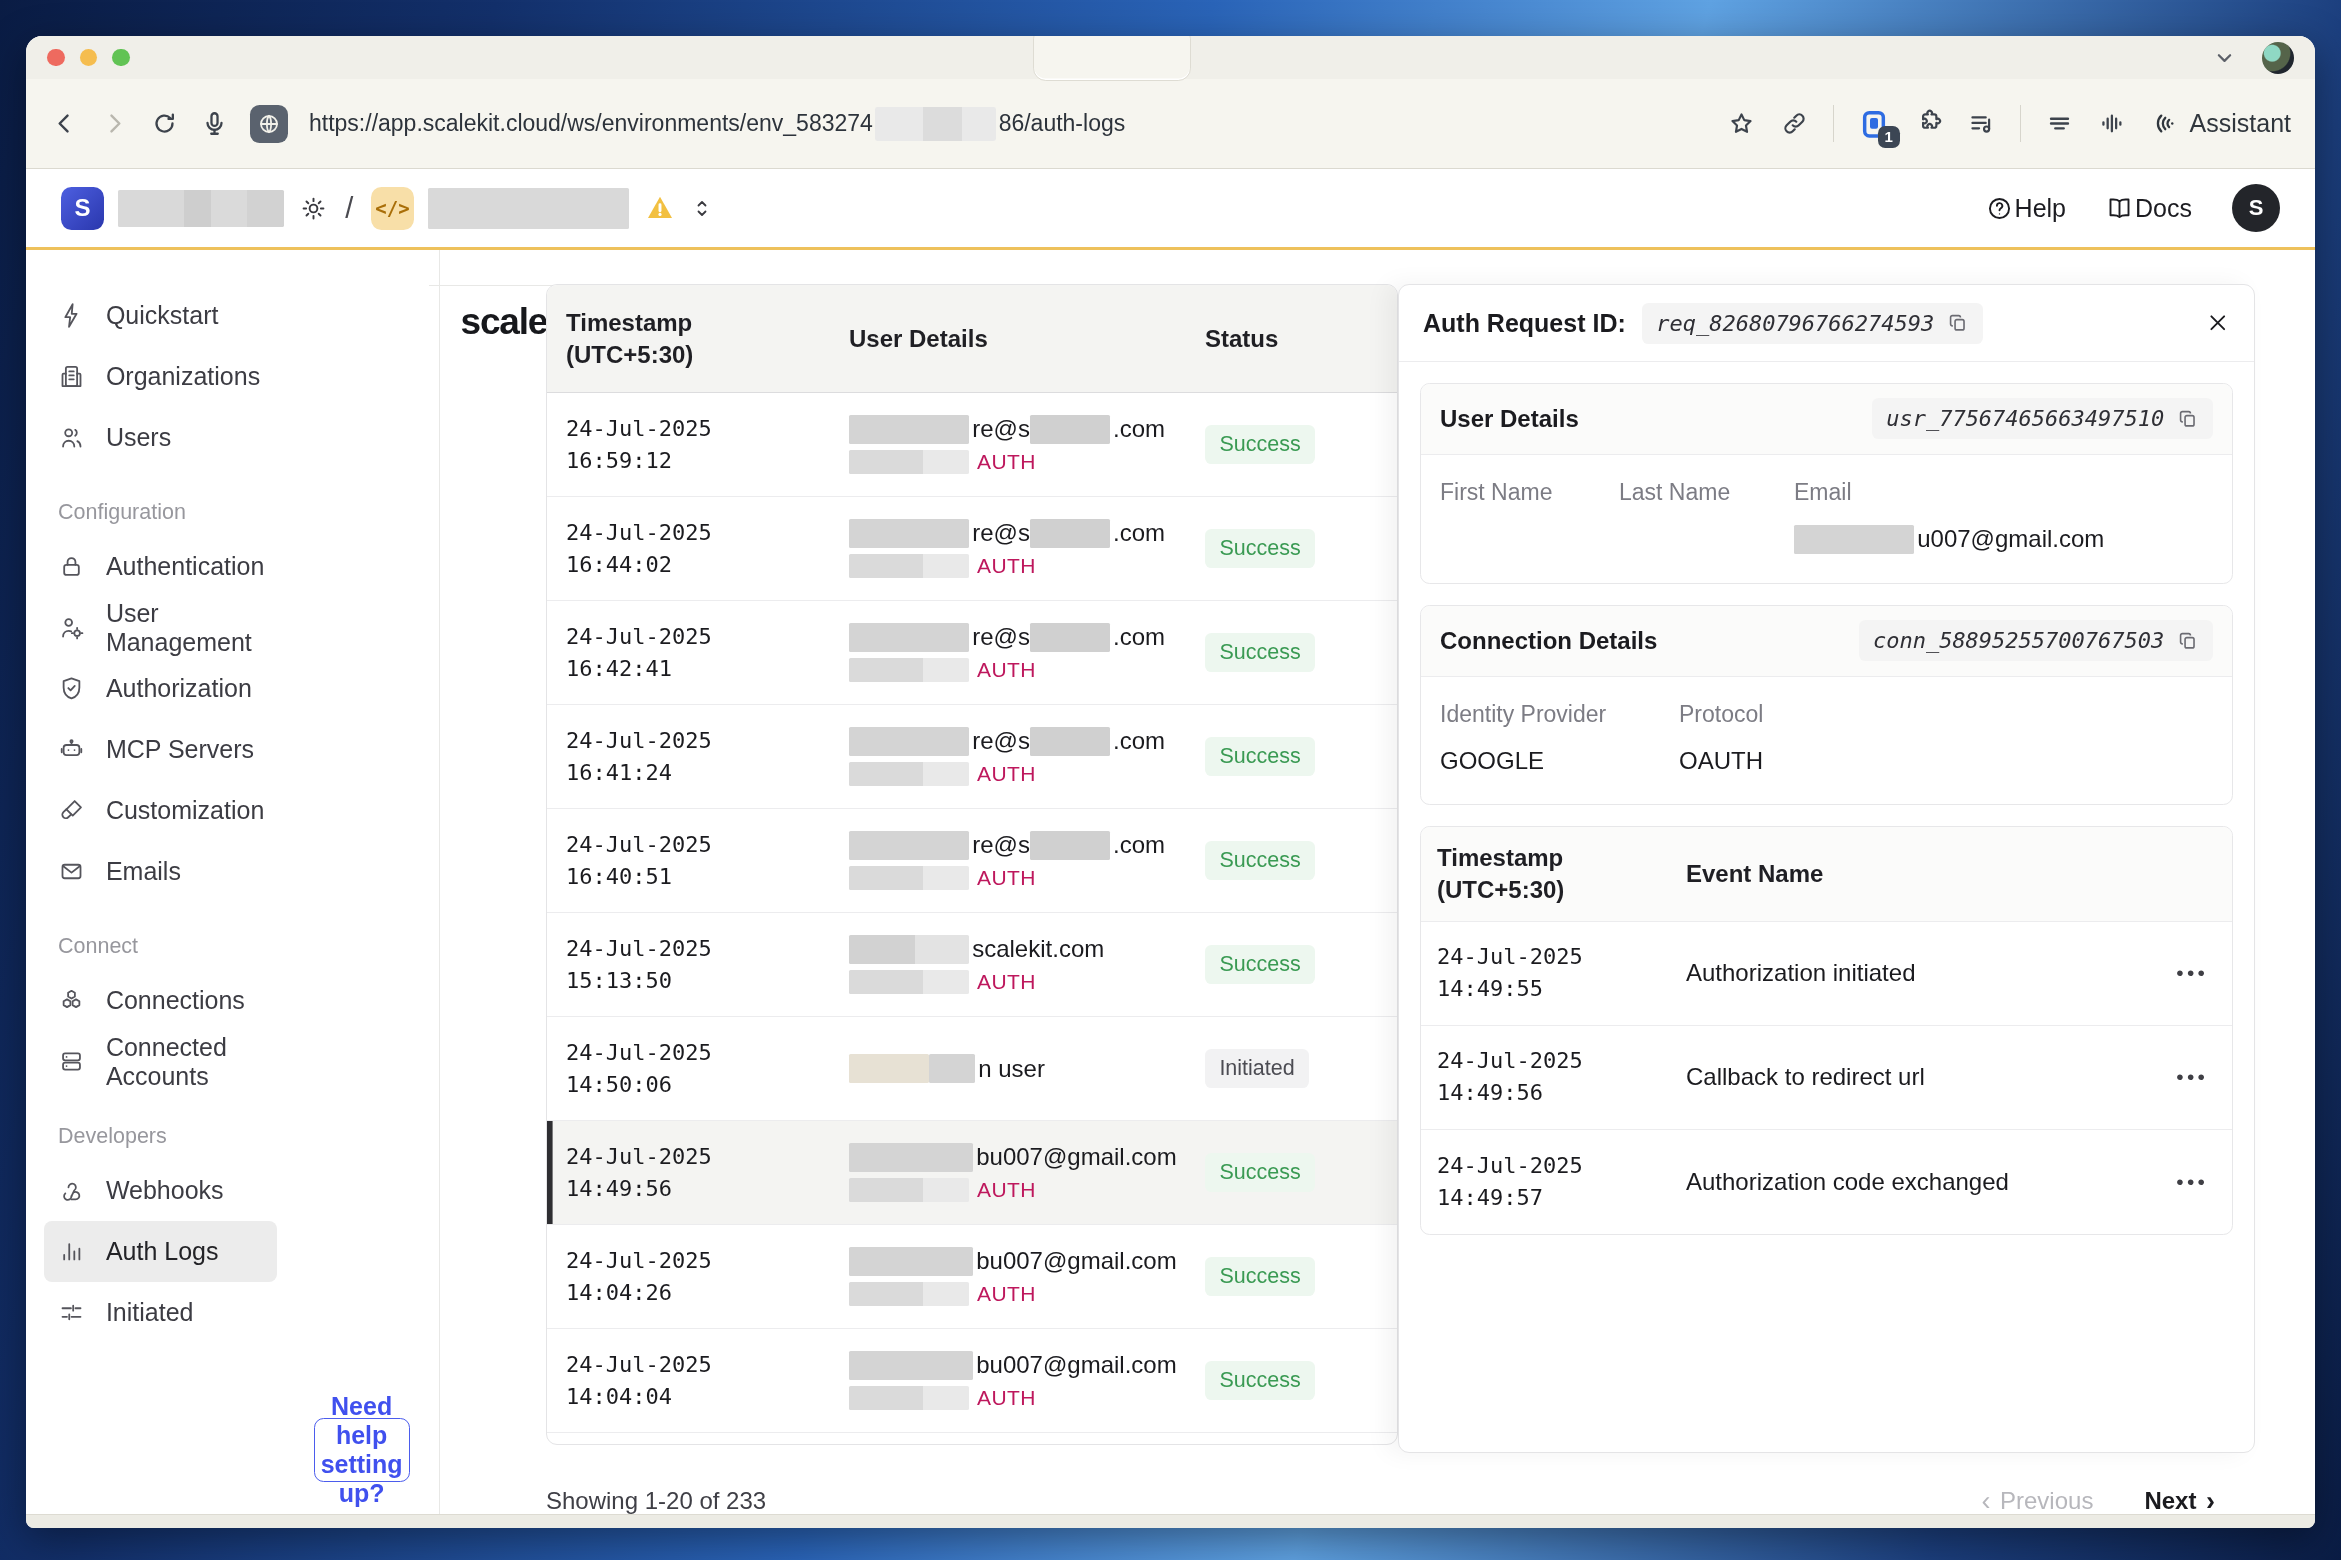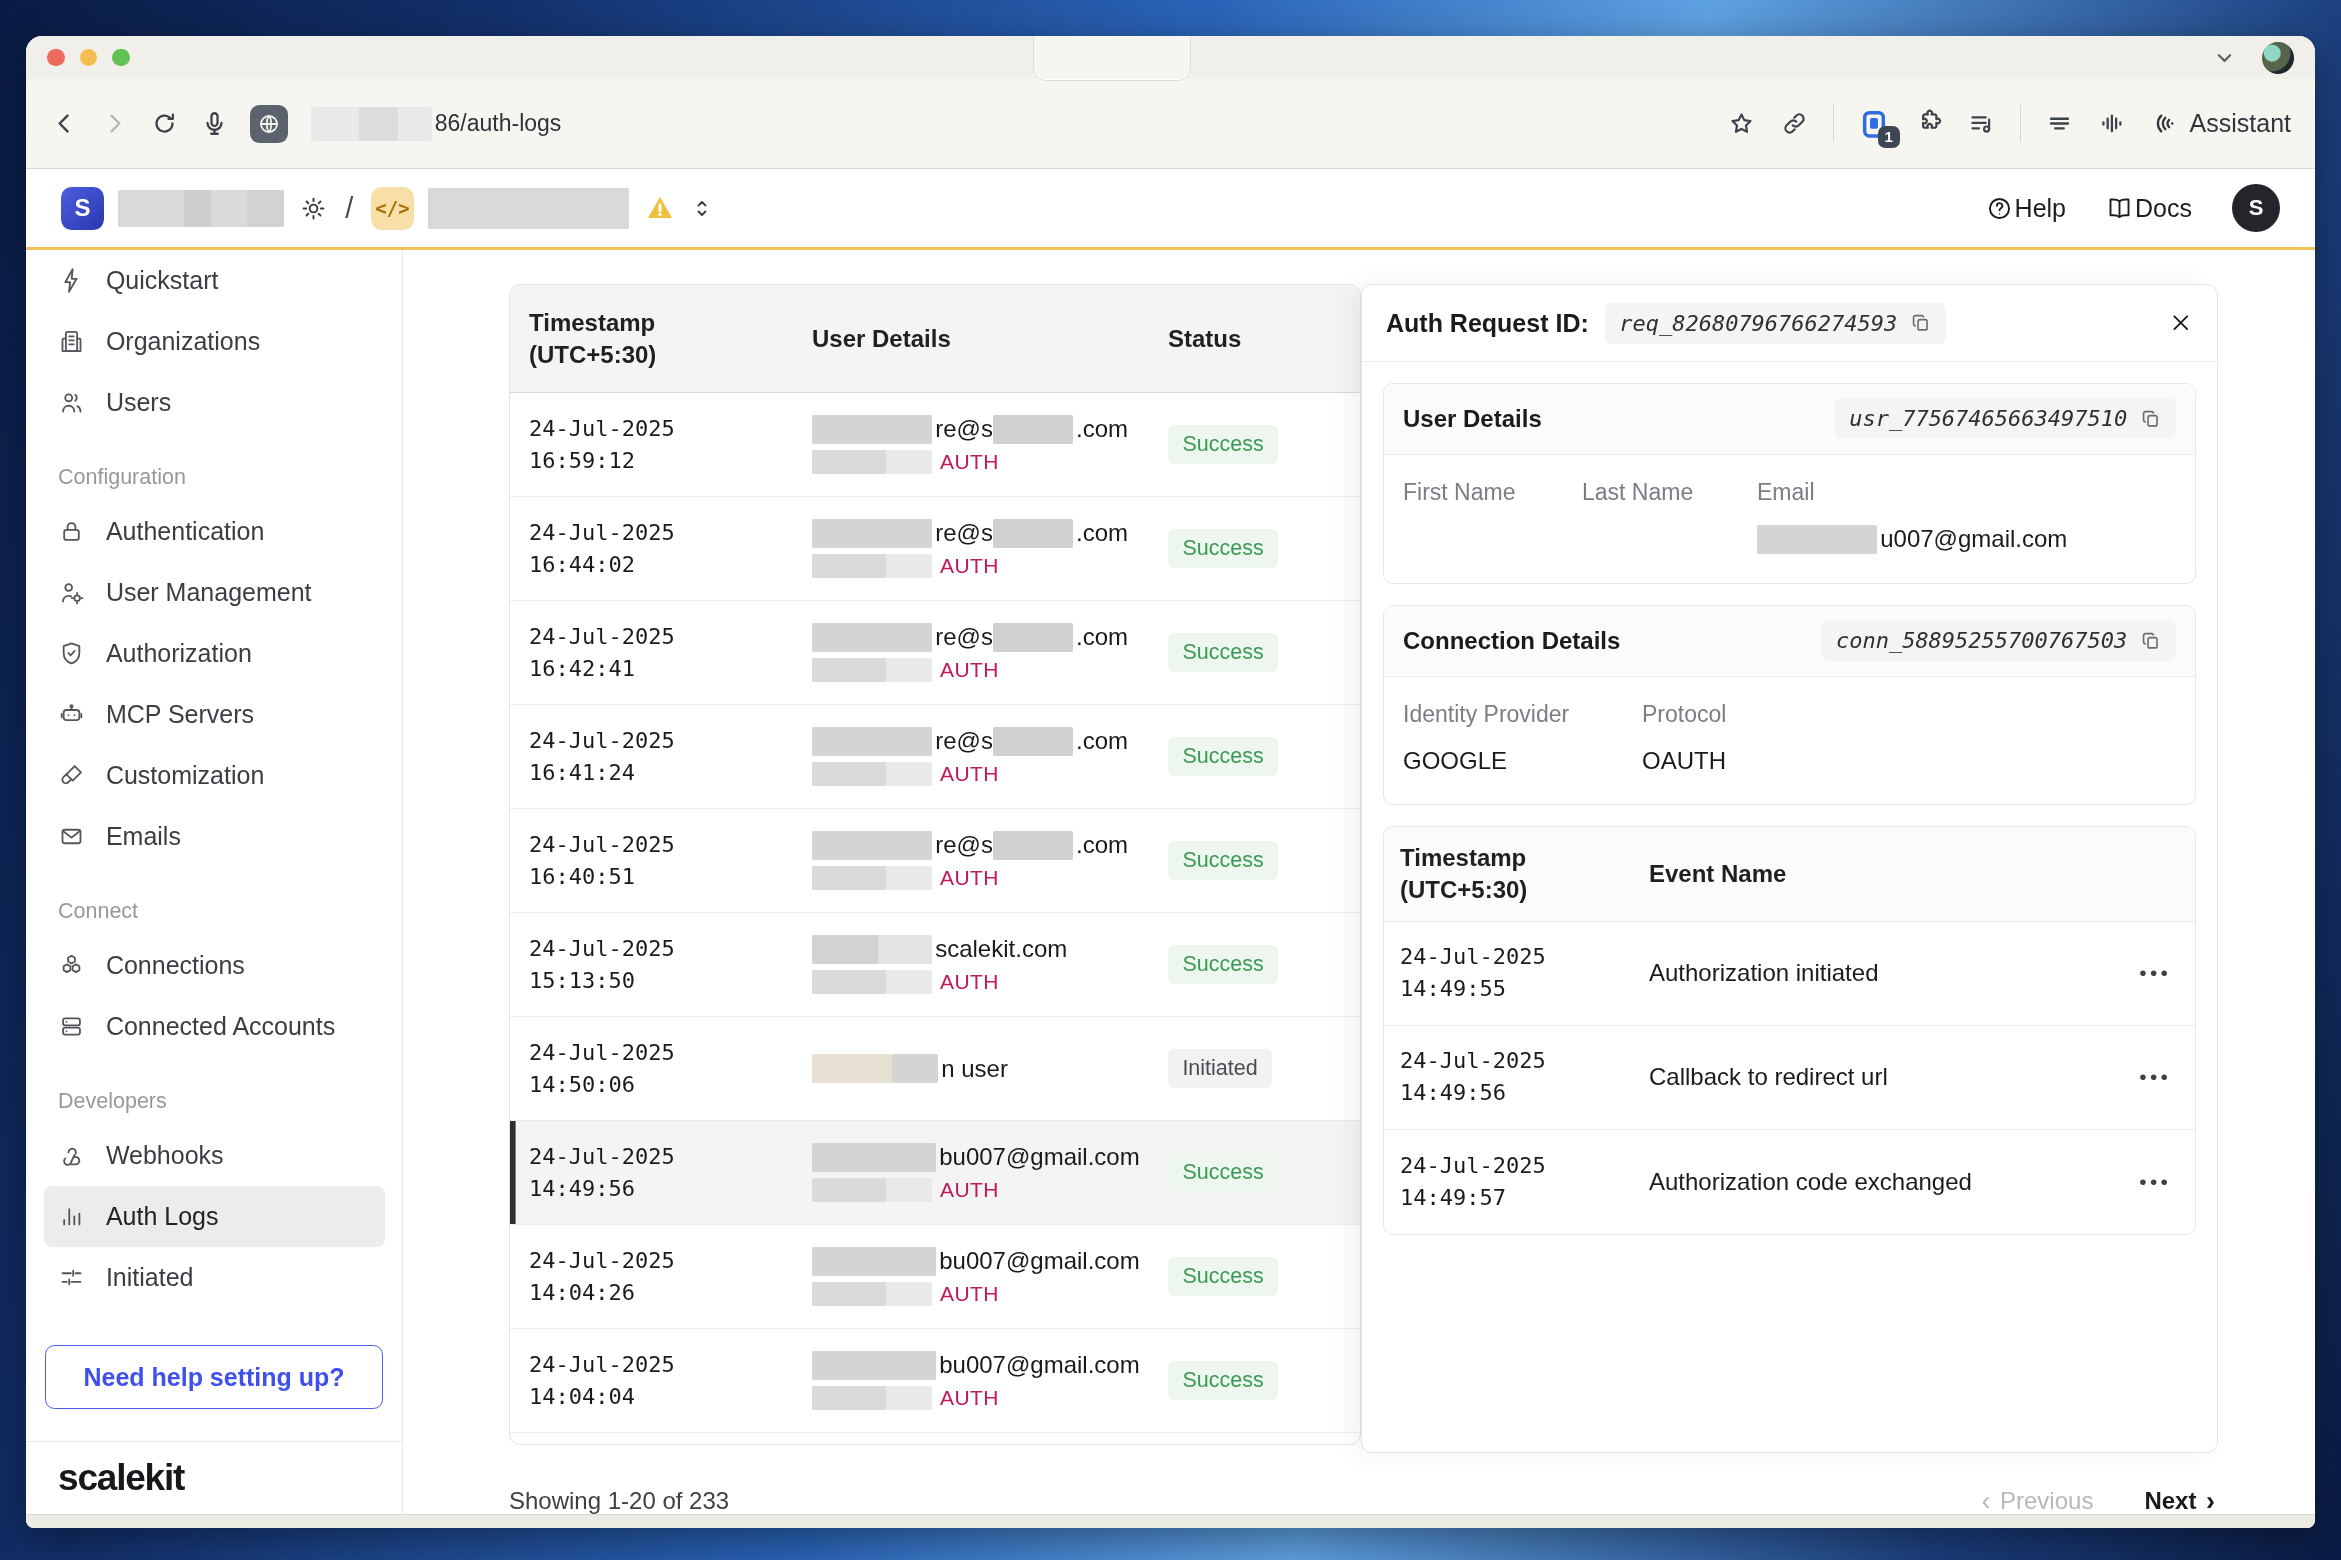--- a/index.html
+++ b/index.html
@@ -62,22 +62,22 @@
   .rd-env{width:201px;height:41px;background:#d9d9d9;}
   .warn-icon{width:32px;height:32px;}
   .updown-icon{width:24px;height:27px;color:#3a3a40;}
   .header-right{margin-left:auto;display:flex;align-items:center;gap:40px;}
   .hbtn{display:flex;align-items:center;gap:2px;font-size:25px;color:#1c1c21;}
   .hbtn svg{width:27px;height:27px;color:#1c1c21;}
   .avatar-s{width:48px;height:48px;border-radius:50%;background:#23252a;color:#fff;font-size:22px;font-weight:bold;
     display:flex;align-items:center;justify-content:center;}
   
   .app-body{flex:1;display:flex;min-height:0;background:#fff;}
-  .sidebar{width:377px;flex:none;border-right:0.8px solid #e8e8e6;display:flex;flex-direction:column;
-    box-sizing:border-box;}
+  .sidebar{width:414px;flex:none;border-right:0.8px solid #e8e8e6;display:flex;flex-direction:row;
+    padding-top:35px;box-sizing:border-box;}
   .nav-section{margin:32px 0 11px 32px;font-size:21.5px;color:#97979d;}
   .nav-item{height:61px;display:flex;align-items:center;gap:21px;padding:0 12.8px 0 14.4px;margin:0 17.5px;
     font-size:25px;color:#3c3c43;border-radius:8px;cursor:pointer;}
   .nav-item.active{background:#ececec;color:#232327;}
   .nav-icon{width:27px;height:27px;color:#55555c;flex:none;display:flex;}
   .nav-icon svg{width:27px;height:27px;}
   .help-btn{margin:auto 19px 32px;height:64px;border:1.6px solid #4b5ced;border-radius:9.6px;background:#fff;
     color:#4050ee;font-size:25px;font-weight:bold;display:flex;align-items:center;justify-content:center;cursor:pointer;
     font-family:"Liberation Sans",sans-serif;}
   .sidebar-footer{border-top:0.8px solid #e8e8e6;height:72px;flex:none;display:flex;align-items:center;padding-left:32px;}
@@ -179,20 +179,21 @@
           <path d="M12 17.3v3.2M9.3 20.5h5.4"></path>
         </svg>
       <span class="favicon-chip">
         <svg viewBox="0 0 24 24" fill="none" stroke="currentColor" stroke-width="1.8" stroke-linecap="round">
             <circle cx="12" cy="12" r="8"></circle>
             <path d="M4 12h16"></path>
             <path d="M12 4c2.8 2.4 2.8 13.6 0 16-2.8-2.4-2.8-13.6 0-16z"></path>
           </svg>
       </span>
       <span class="url">
+        <span>https://app.scalekit.cloud/ws/environments/env_583274</span>
           <span class="rd-url"></span>
           <span>86/auth-logs</span>
       </span>
       <div class="toolbar-right">
         <svg class="ticon" viewBox="0 0 24 24" fill="none" stroke="currentColor" stroke-width="1.8" stroke-linejoin="round">
             <path d="M12 4.5l2.3 4.7 5.2.8-3.8 3.7.9 5.2-4.6-2.4-4.6 2.4.9-5.2L4.5 10l5.2-.8L12 4.5z"></path>
           </svg>
         <svg class="ticon" viewBox="0 0 24 24" fill="none" stroke="currentColor" stroke-width="1.8" stroke-linecap="round" stroke-linejoin="round">
             <path d="M10.5 13.5a3.5 3.5 0 0 0 5 0l3-3a3.5 3.5 0 0 0-5-5l-1.7 1.7"></path>
             <path d="M13.5 10.5a3.5 3.5 0 0 0-5 0l-3 3a3.5 3.5 0 0 0 5 5l1.7-1.7"></path>

